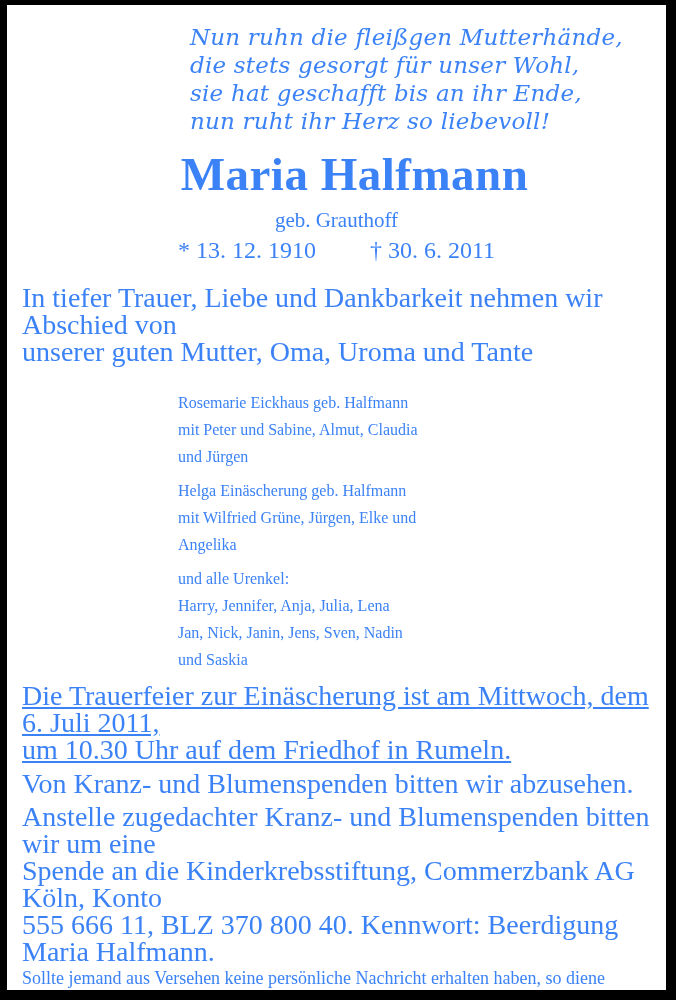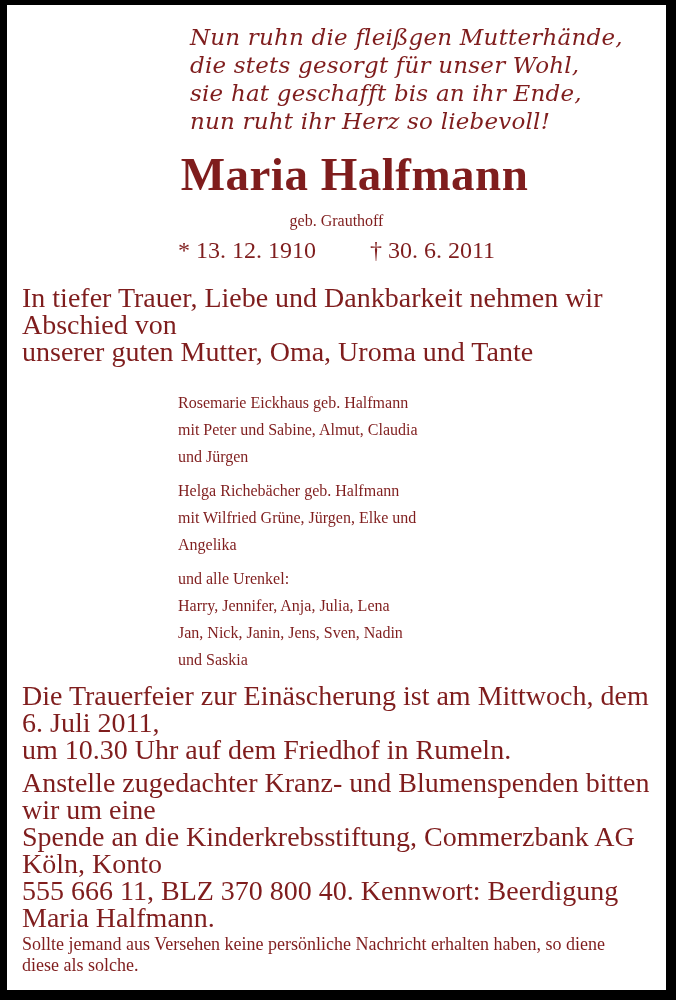--- a/index.html
+++ b/index.html
@@ -17,21 +17,21 @@
     height: 1000px;
     background: #000000;
   }
   .page {
     position: absolute;
     left: 7px;
     top: 5px;
     width: 659px;
     height: 985px;
     background: #ffffff;
-    color: #7f1d1d;
+    color: #3b82f6;
     overflow: hidden;
     box-sizing: border-box;
   }
   .pre { white-space: pre-line; }
 
   .poem {
     margin: 18px 0 0 183px;
     font-family: "DejaVu Serif", serif;
     font-style: italic;
     font-weight: 500;
@@ -44,21 +44,21 @@
     text-align: center;
     font-size: 47px;
     line-height: 50px;
     font-weight: bold;
     letter-spacing: 0.5px;
     padding-left: 36px;
   }
   .maiden {
     margin-top: 9px;
     text-align: center;
-    font-size: 16px;
+    font-size: 21px;
     line-height: 25px;
   }
   .dates {
     margin-top: 5px;
     text-align: center;
     font-size: 24px;
     line-height: 25px;
   }
   .dates span { display: inline-block; margin: 0 24px; }
 
@@ -72,21 +72,21 @@
 
   .mourners { margin-top: 24px; }
   .mourner-group {
     margin: 0 0 7px 171px;
     font-size: 16px;
     line-height: 27px;
   }
   .mourner-group:last-child { margin-bottom: 0; }
 
   .address  { margin-top: 7px; }
-  .funeral  { margin-top: 9px; }
+  .funeral  { margin-top: 9px; text-decoration: underline; }
   .flowers  { margin-top: 7px; }
   .donation { margin-top: 6px; }
 
   .footer-note {
     margin: 3px 0 0 15px;
     font-size: 18px;
     line-height: 21px;
   }
 </style>
 </head>
@@ -110,33 +110,34 @@
     </div>
 
     <p class="body-text intro pre">In tiefer Trauer, Liebe und Dankbarkeit nehmen wir Abschied von
 unserer guten Mutter, Oma, Uroma und Tante</p>
 
 
     <div class="mourners">
       <p class="mourner-group pre">Rosemarie Eickhaus geb. Halfmann
 mit Peter und Sabine, Almut, Claudia
 und Jürgen</p>
-      <p class="mourner-group pre">Helga Richebächer geb. Halfmann
+      <p class="mourner-group pre">Helga Einäscherung geb. Halfmann
 mit Wilfried Grüne, Jürgen, Elke und
 Angelika</p>
       <p class="mourner-group pre">und alle Urenkel:
 Harry, Jennifer, Anja, Julia, Lena
 Jan, Nick, Janin, Jens, Sven, Nadin
 und Saskia</p>
     </div>
 
 
     <p class="body-text funeral pre">Die Trauerfeier zur Einäscherung ist am Mittwoch, dem 6. Juli 2011,
 um 10.30 Uhr auf dem Friedhof in Rumeln.</p>
 
+    <p class="body-text flowers pre">Von Kranz- und Blumenspenden bitten wir abzusehen.</p>
 
     <p class="body-text donation pre">Anstelle zugedachter Kranz- und Blumenspenden bitten wir um eine
 Spende an die Kinderkrebsstiftung, Commerzbank AG Köln, Konto
 555 666 11, BLZ 370 800 40. Kennwort: Beerdigung Maria Halfmann.</p>
 
     <p class="footer-note pre">Sollte jemand aus Versehen keine persönliche Nachricht erhalten haben, so diene
 diese als solche.</p>
 
   </div>
 </div>

